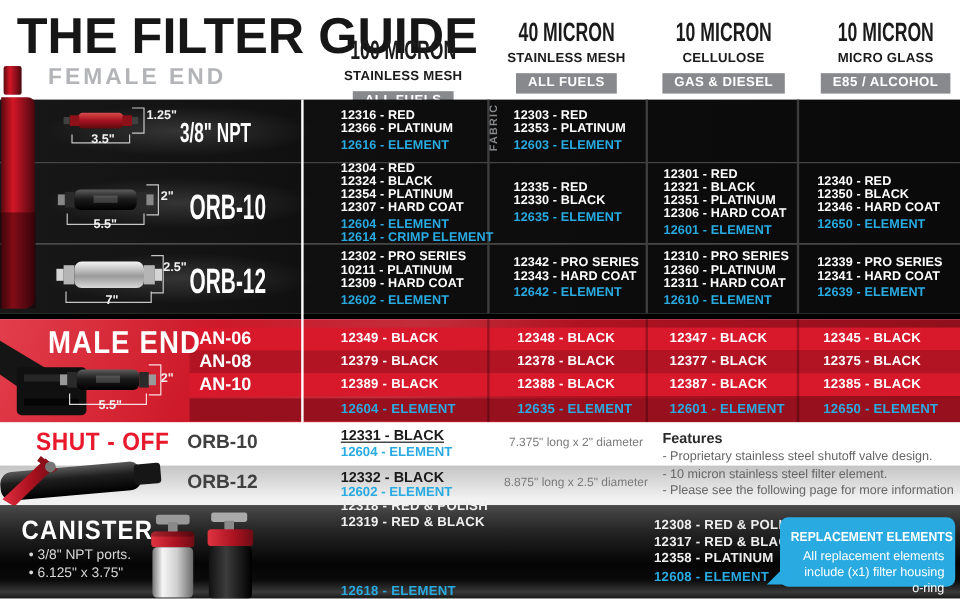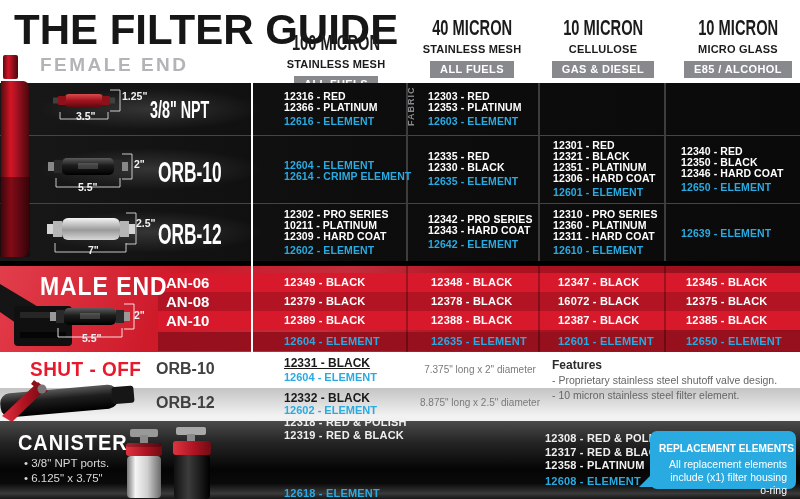--- a/index.html
+++ b/index.html
@@ -227,20 +227,26 @@
     <div class="parts">
         <div class="pline">12303 - RED</div>
         <div class="pline">12353 - PLATINUM</div>
       </div>
     <div class="elems">
         <div class="eline">12603 - ELEMENT</div>
       </div>
   </div>
 
   <div class="abs cell" style="left:284px;top:135px;height:68px;">
+    <div class="parts">
+        <div class="pline">12304 - RED</div>
+        <div class="pline">12324 - BLACK</div>
+        <div class="pline">12354 - PLATINUM</div>
+        <div class="pline">12307 - HARD COAT</div>
+      </div>
     <div class="elems">
         <div class="eline">12604 - ELEMENT</div>
         <div class="eline">12614 - CRIMP ELEMENT</div>
       </div>
   </div>
   <div class="abs cell" style="left:428px;top:135px;height:68px;">
     <div class="parts">
         <div class="pline">12335 - RED</div>
         <div class="pline">12330 - BLACK</div>
       </div>
@@ -293,20 +299,24 @@
     <div class="parts">
         <div class="pline">12310 - PRO SERIES</div>
         <div class="pline">12360 - PLATINUM</div>
         <div class="pline">12311 - HARD COAT</div>
       </div>
     <div class="elems">
         <div class="eline">12610 - ELEMENT</div>
       </div>
   </div>
   <div class="abs cell" style="left:681px;top:203px;height:58px;">
+    <div class="parts">
+        <div class="pline">12339 - PRO SERIES</div>
+        <div class="pline">12341 - HARD COAT</div>
+      </div>
     <div class="elems">
         <div class="eline">12639 - ELEMENT</div>
       </div>
   </div>
 
   <div class="abs" style="left:40px;top:271px;">
     <span class="maletitle">MALE END</span>
   </div>
 
   <svg class="abs" style="left:0;top:266px;" width="110" height="86">
@@ -331,21 +341,21 @@
 
   <span class="abs an" style="left:166px;top:273px;">AN-06</span>
   <span class="abs mcell" style="left:284px;top:273px;">12349 - BLACK</span>
   <span class="abs mcell" style="left:431px;top:273px;">12348 - BLACK</span>
   <span class="abs mcell" style="left:558px;top:273px;">12347 - BLACK</span>
   <span class="abs mcell" style="left:686px;top:273px;">12345 - BLACK</span>
 
   <span class="abs an" style="left:166px;top:292px;">AN-08</span>
   <span class="abs mcell" style="left:284px;top:292px;">12379 - BLACK</span>
   <span class="abs mcell" style="left:431px;top:292px;">12378 - BLACK</span>
-  <span class="abs mcell" style="left:558px;top:292px;">16072 - BLACK</span>
+  <span class="abs mcell" style="left:558px;top:292px;">12377 - BLACK</span>
   <span class="abs mcell" style="left:686px;top:292px;">12375 - BLACK</span>
 
   <span class="abs an" style="left:166px;top:311px;">AN-10</span>
   <span class="abs mcell" style="left:284px;top:311px;">12389 - BLACK</span>
   <span class="abs mcell" style="left:431px;top:311px;">12388 - BLACK</span>
   <span class="abs mcell" style="left:558px;top:311px;">12387 - BLACK</span>
   <span class="abs mcell" style="left:686px;top:311px;">12385 - BLACK</span>
 
   <span class="abs mcell mel" style="left:284px;top:332px;">12604 - ELEMENT</span>
   <span class="abs mcell mel" style="left:431px;top:332px;">12635 - ELEMENT</span>
@@ -390,20 +400,21 @@
   <span class="abs so-part" style="left:284px;top:391px;">12332 - BLACK</span>
   <span class="abs so-el" style="left:284px;top:404px;">12602 - ELEMENT</span>
 
   <div class="abs so-desc" style="left:400px;top:364px;width:160px;text-align:center;">7.375" long x 2" diameter</div>
   <div class="abs so-desc" style="left:400px;top:397px;width:160px;text-align:center;">8.875" long x 2.5" diameter</div>
 
   <div class="abs feat-title" style="left:552px;top:358px;">Features</div>
   <div class="abs" style="left:552px;top:373px;">
       <div class="fline">- Proprietary stainless steel shutoff valve design.</div>
       <div class="fline">- 10 micron stainless steel filter element.</div>
+      <div class="fline">- Please see the following page for more information</div>
     </div>
 
   <div class="abs canister-bg"></div>
 
   <div class="abs" style="left:18px;top:430px;">
     <span class="can-title">CANISTER</span>
   </div>
   <div class="abs" style="left:24px;top:456px;">
       <div class="bline">• 3/8" NPT ports.</div>
       <div class="bline">• 6.125" x 3.75"</div>

